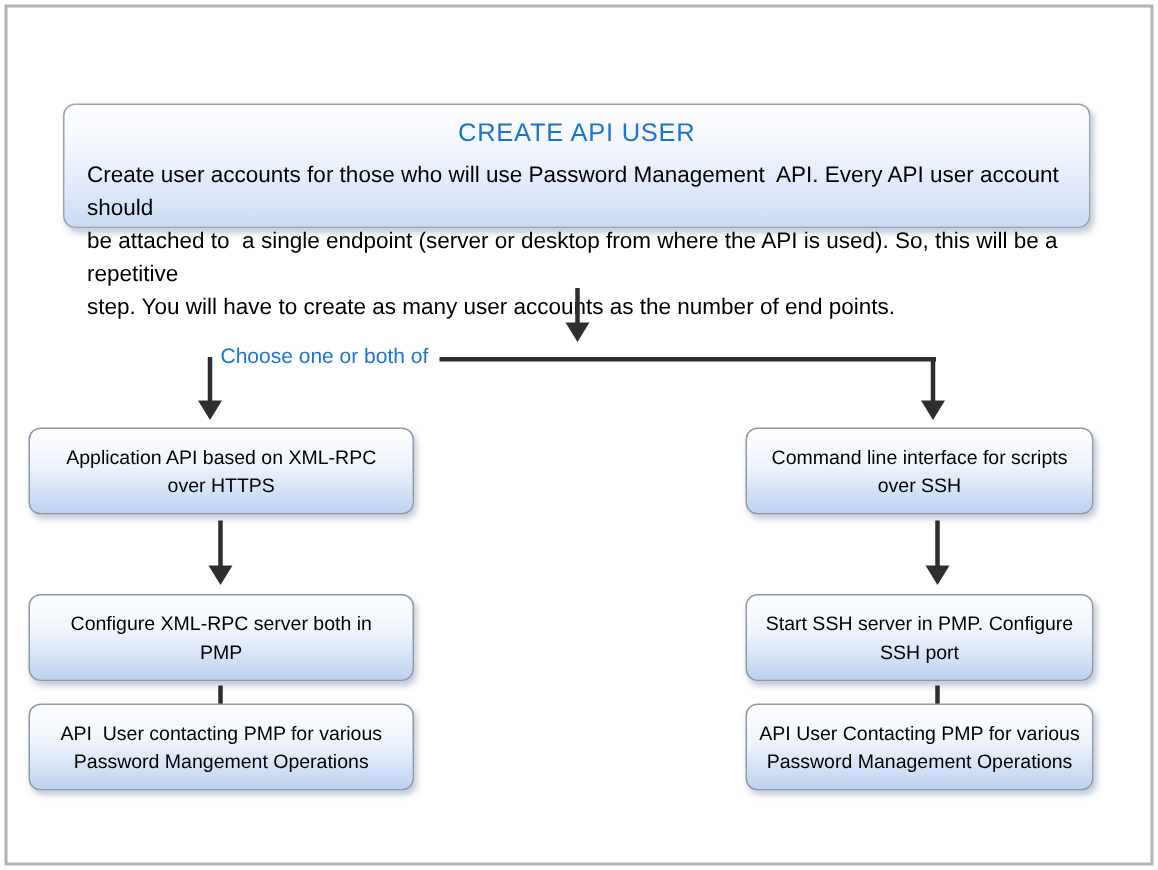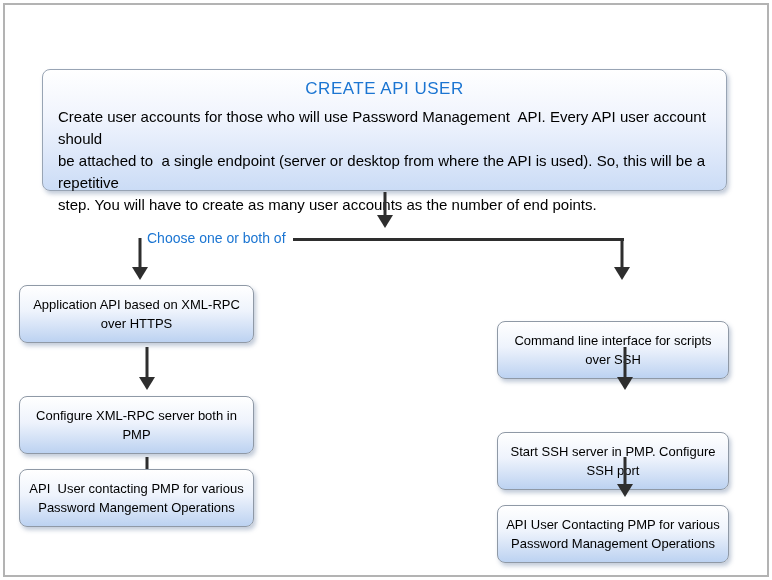--- a/index.html
+++ b/index.html
@@ -16,38 +16,38 @@
     text-align:center;font-size:18px;font-weight:bold;color:#F57F21;
   }
   
   .gbox{
     position:absolute;box-sizing:border-box;border-radius:8px;
     border:1px solid #8f99a6;
     background:linear-gradient(180deg,#ffffff 0%,#eef3fc 45%,#bcd2f1 100%);
     box-shadow:2px 3px 4px rgba(120,140,170,0.45);
   }
   .bigbox{
-    left:42px;top:69px;width:685px;height:122px;
+    left:42px;top:69px;width:685px;height:83px;
     background:linear-gradient(180deg,#ffffff 0%,#f0f4fd 40%,#cbdcf6 100%);
     border-color:#98a4b4;
   }
   .bigbox-heading{
     margin-top:9px;text-align:center;font-size:17px;color:#1B75D2;letter-spacing:.5px;
   }
   .bigbox-body{
     margin-top:7px;padding:0 15px;font-size:15px;line-height:22px;color:#000;
     white-space:pre-wrap;
   }
   .stepbox{
-    width:235px;height:58px;display:flex;align-items:center;justify-content:center;
+    width:257px;height:58px;display:flex;align-items:center;justify-content:center;
     text-align:center;font-size:13px;line-height:19px;color:#000;
     white-space:pre-wrap;padding:0 8px;
   }
   .col-left{left:19px;}
-  .col-right{left:497px;width:232px;margin-top:36px;}
+  .col-right{left:497px;width:232px;}
   .row1{top:285px;} .row2{top:396px;} .row3{top:469px;}
   
   .varrow{position:absolute;width:16px;}
   .varrow .shaft{
     position:absolute;left:50%;transform:translateX(-50%);
     top:0;bottom:10px;width:3px;background:#2e2e2e;
   }
   .varrow .head{
     position:absolute;left:0;bottom:0;width:0;height:0;
     border-left:8px solid transparent;border-right:8px solid transparent;

